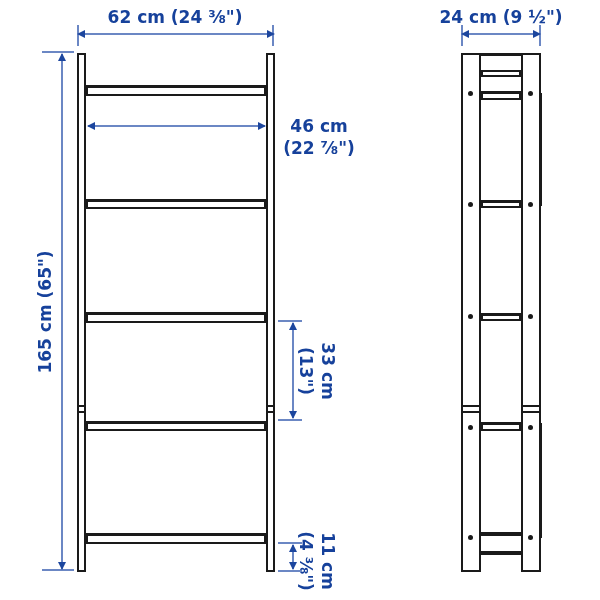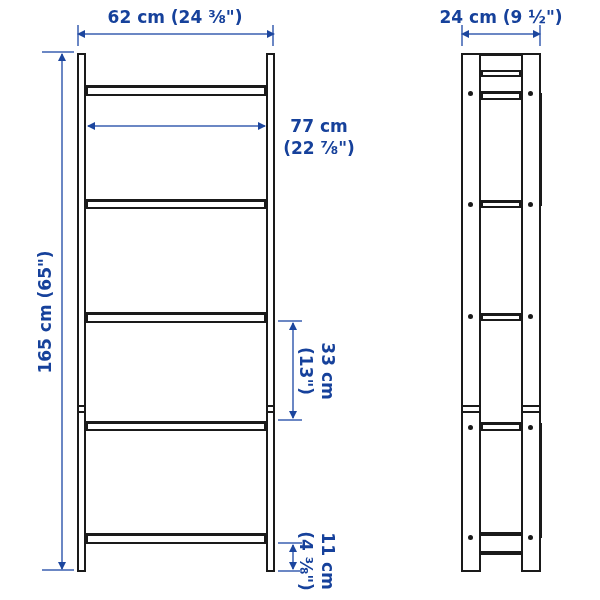--- a/index.html
+++ b/index.html
@@ -118,21 +118,21 @@
     <div class="tick-h" style="left:42px;top:51px;width:32px;"></div>
     <div class="tick-h" style="left:42px;top:569px;width:32px;"></div>
     <div class="dim-v" style="left:61px;top:54px;height:515px;">
       <span class="arr up"></span>
       <span class="arr down"></span>
     </div>
   </div>
 
   <div>
     <div class="dim-label" style="left:277px;top:115px;width:84px;">
-      <span style="display:block;">77 cm</span>
+      <span style="display:block;">46 cm</span>
       <span style="display:block;">(22 ⅞")</span>
     </div>
     <div class="dim-h" style="left:88px;top:125px;width:177px;">
       <span class="arr left"></span>
       <span class="arr right"></span>
     </div>
   </div>
 
   <div>
     <div class="dim-label rot-cw" style="left:317px;top:371px;">

